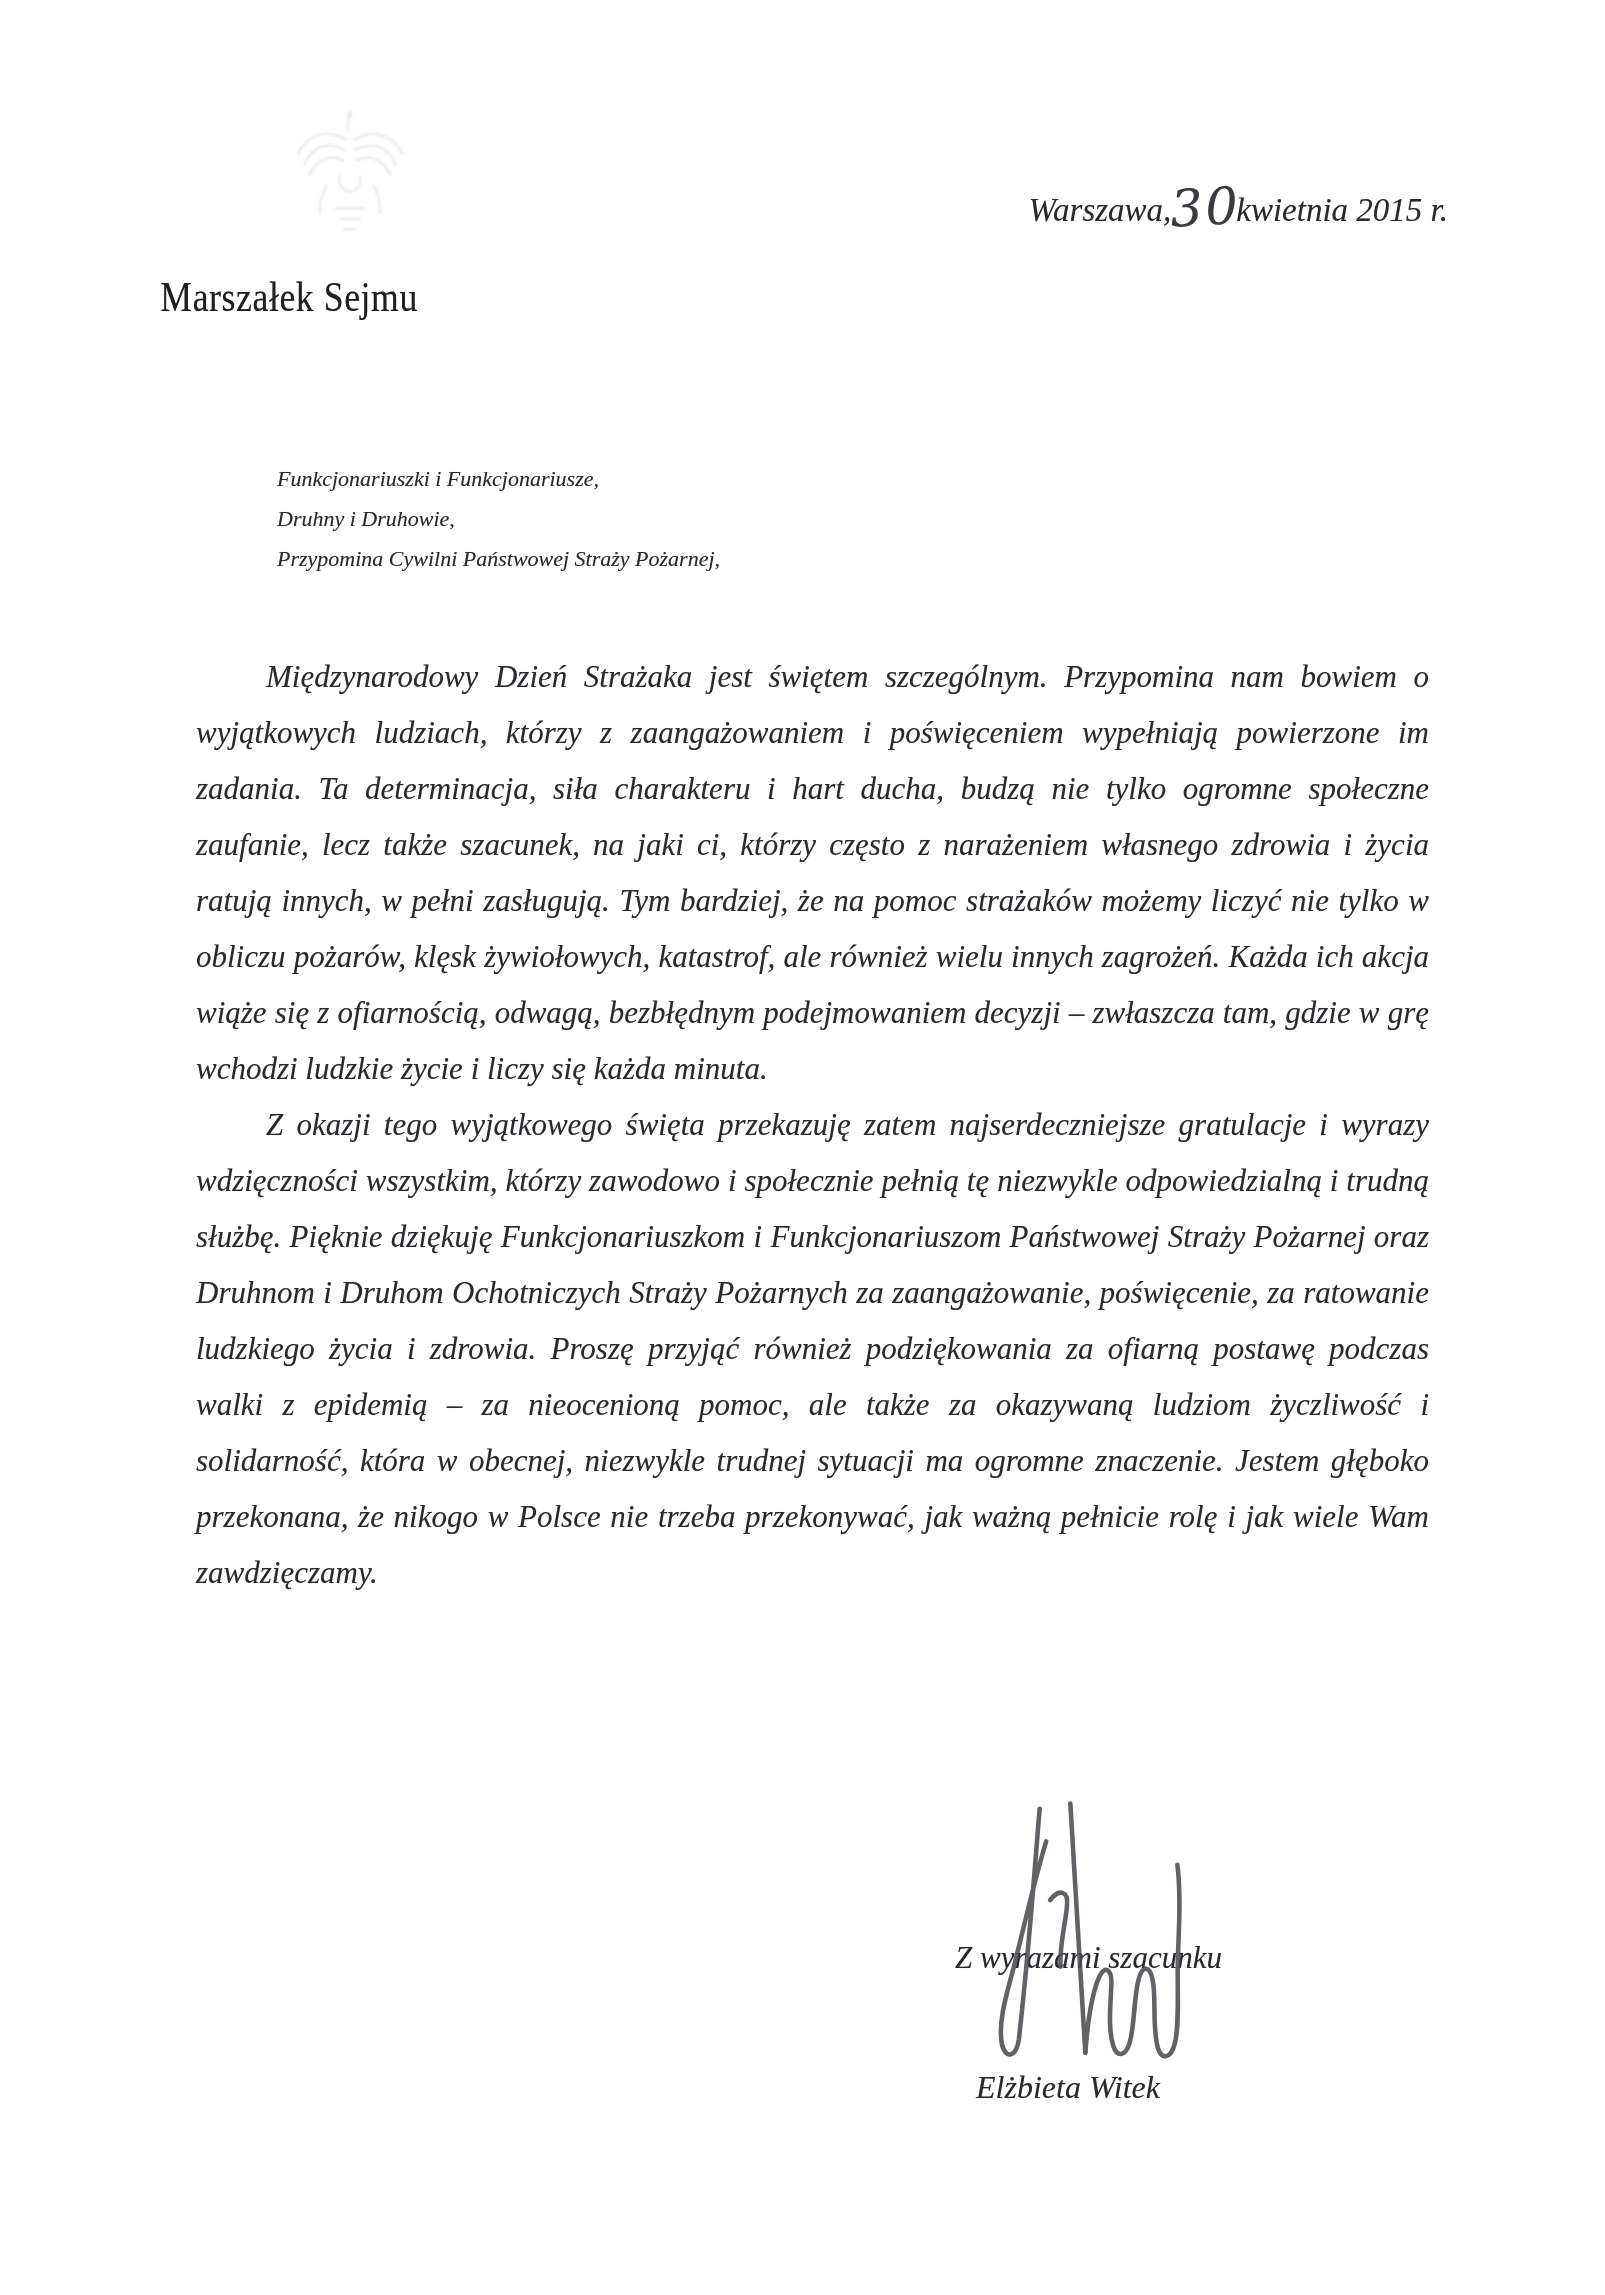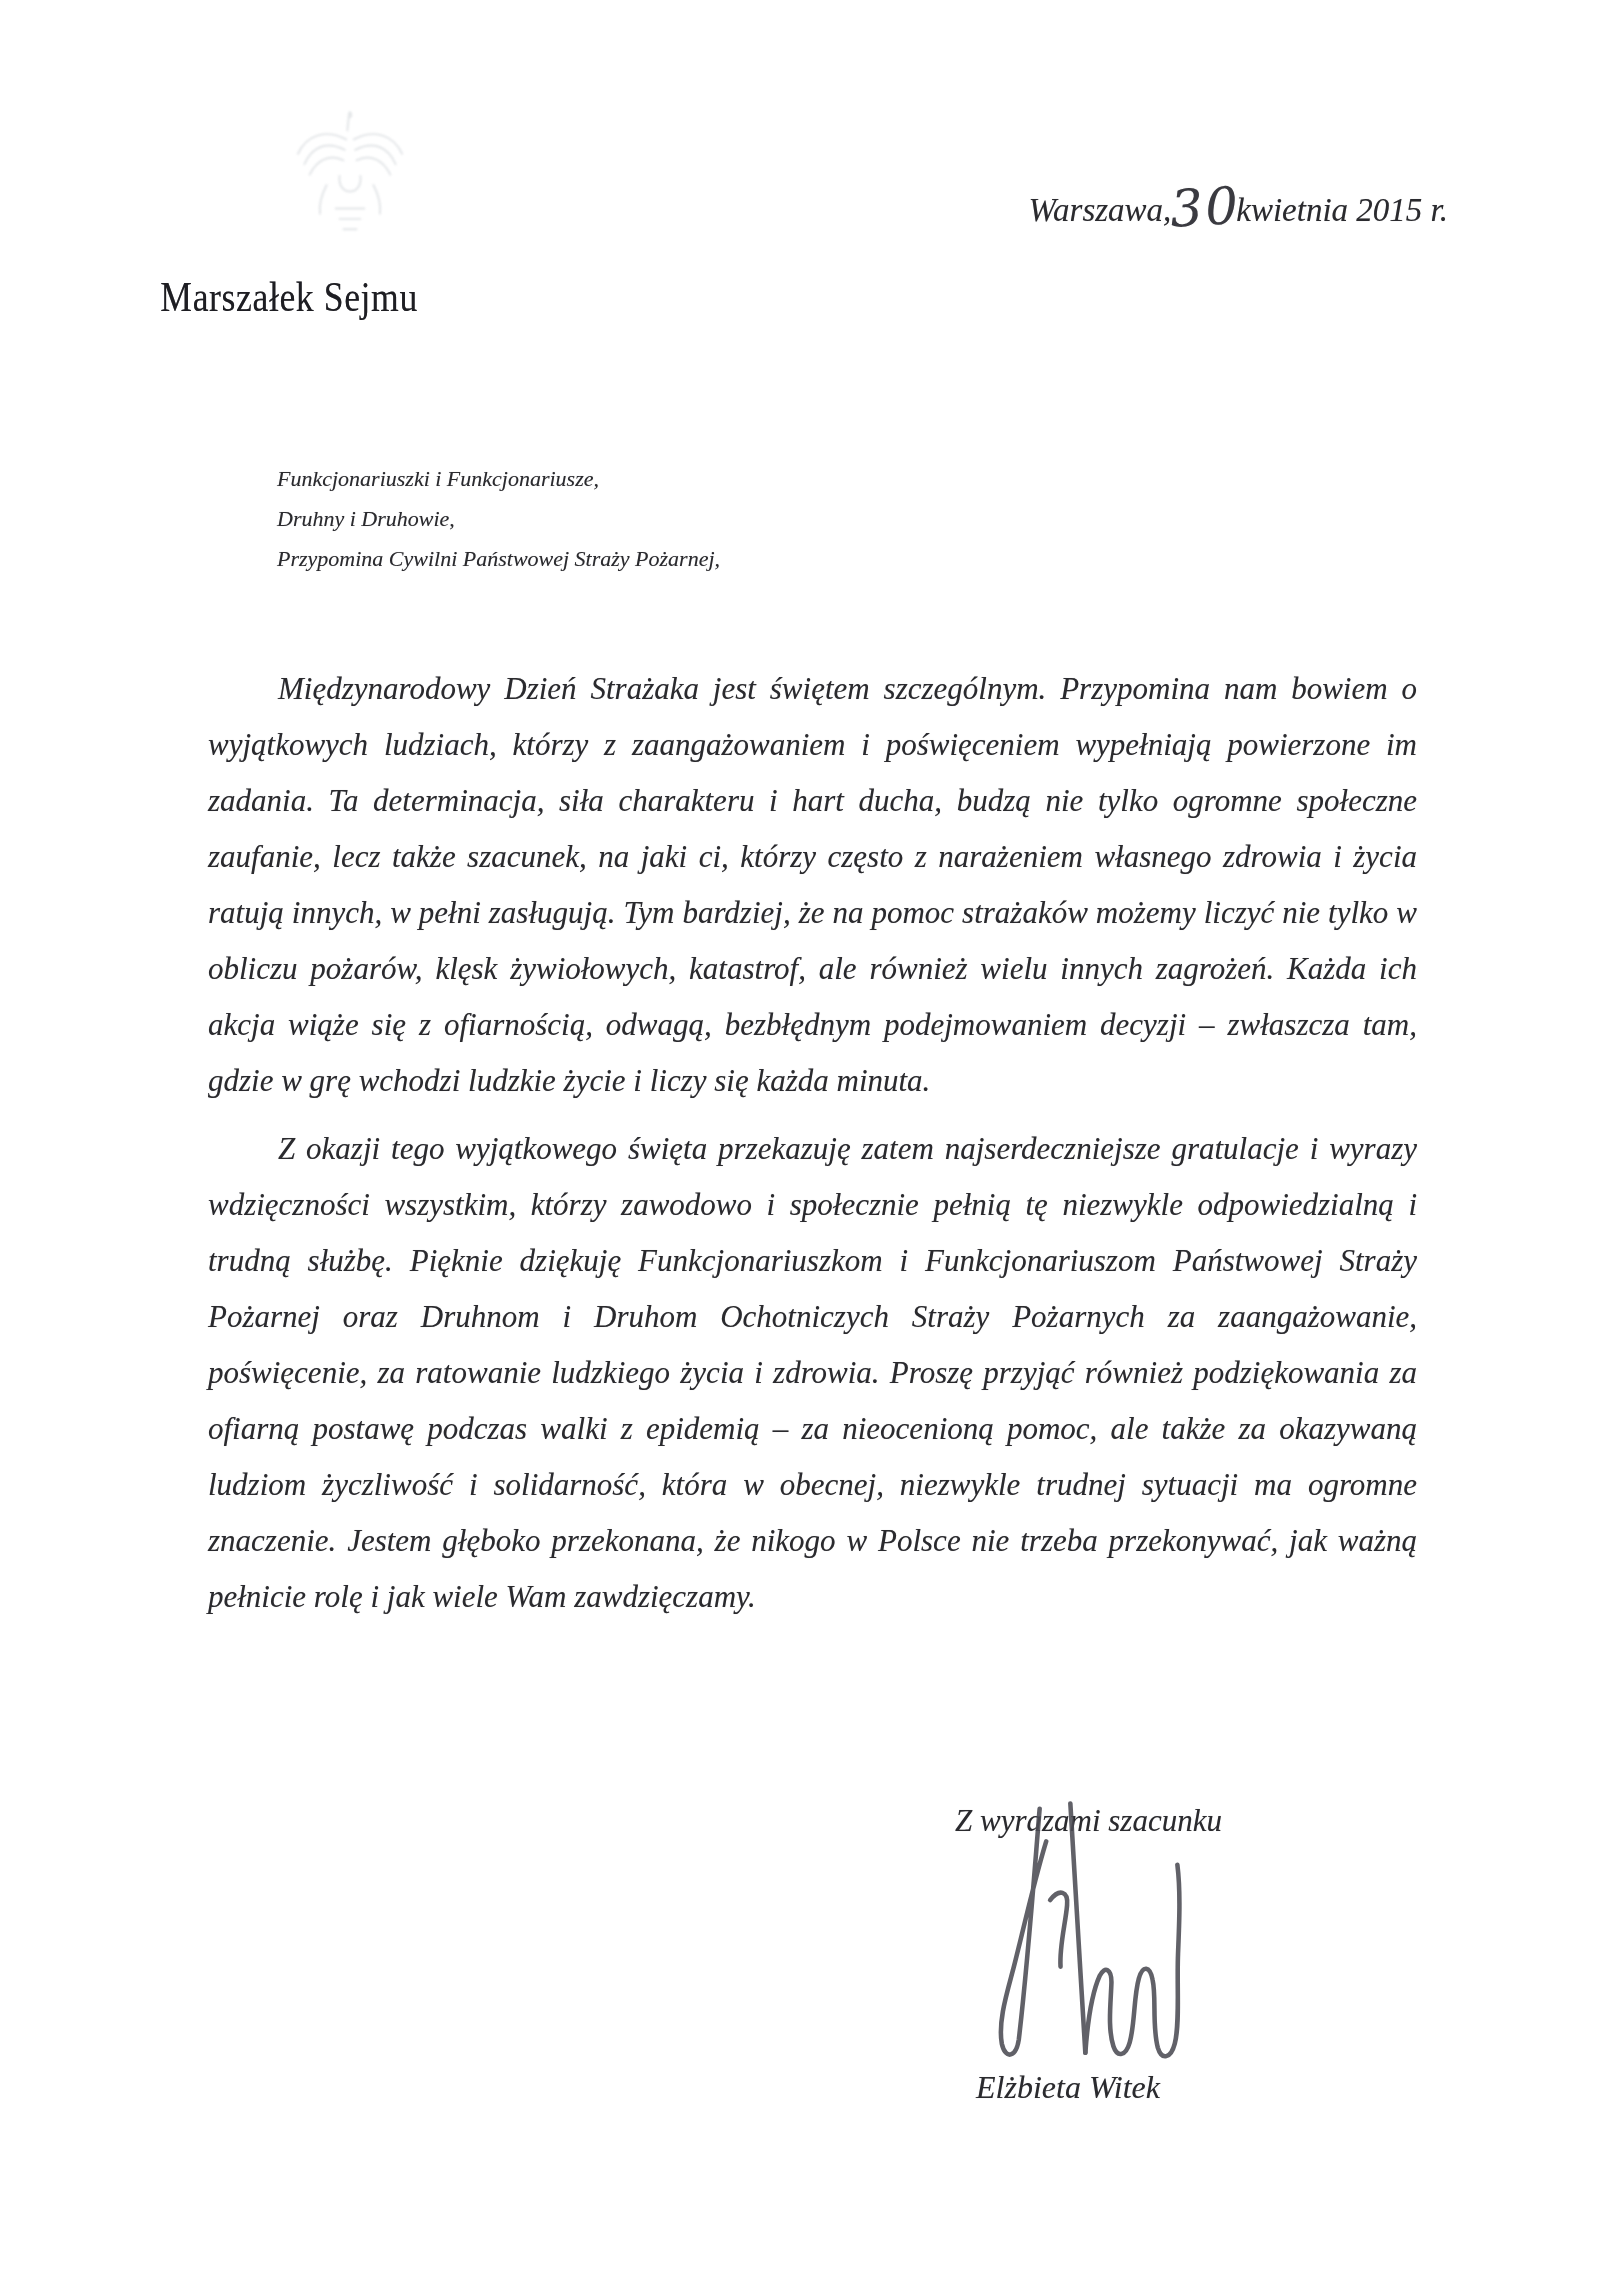--- a/index.html
+++ b/index.html
@@ -54,24 +54,24 @@
     text-shadow:0 0 0.7px rgba(40,40,46,.35);
     white-space:nowrap;
   }
   
   .body-text{
     position:absolute;left:196px;top:649px;width:1233px;
     font-style:italic;font-size:31px;line-height:56px;
     text-align:justify;
     text-shadow:0 0 0.7px rgba(40,40,46,.32);
   }
-  .body-text p{margin:12px;text-indent:70px;}
+  .body-text p{margin:0;text-indent:70px;}
   
   .closing{
-    position:absolute;left:955px;top:1801px;
+    position:absolute;left:955px;top:1938px;
     font-style:italic;font-size:31px;line-height:39px;
     white-space:nowrap;
     text-shadow:0 0 0.7px rgba(40,40,46,.35);
     text-align:right;
   }
   .signature{
     position:absolute;left:977px;top:1793px;width:218px;height:282px;
     opacity:.88;
   }
   .signatory{

